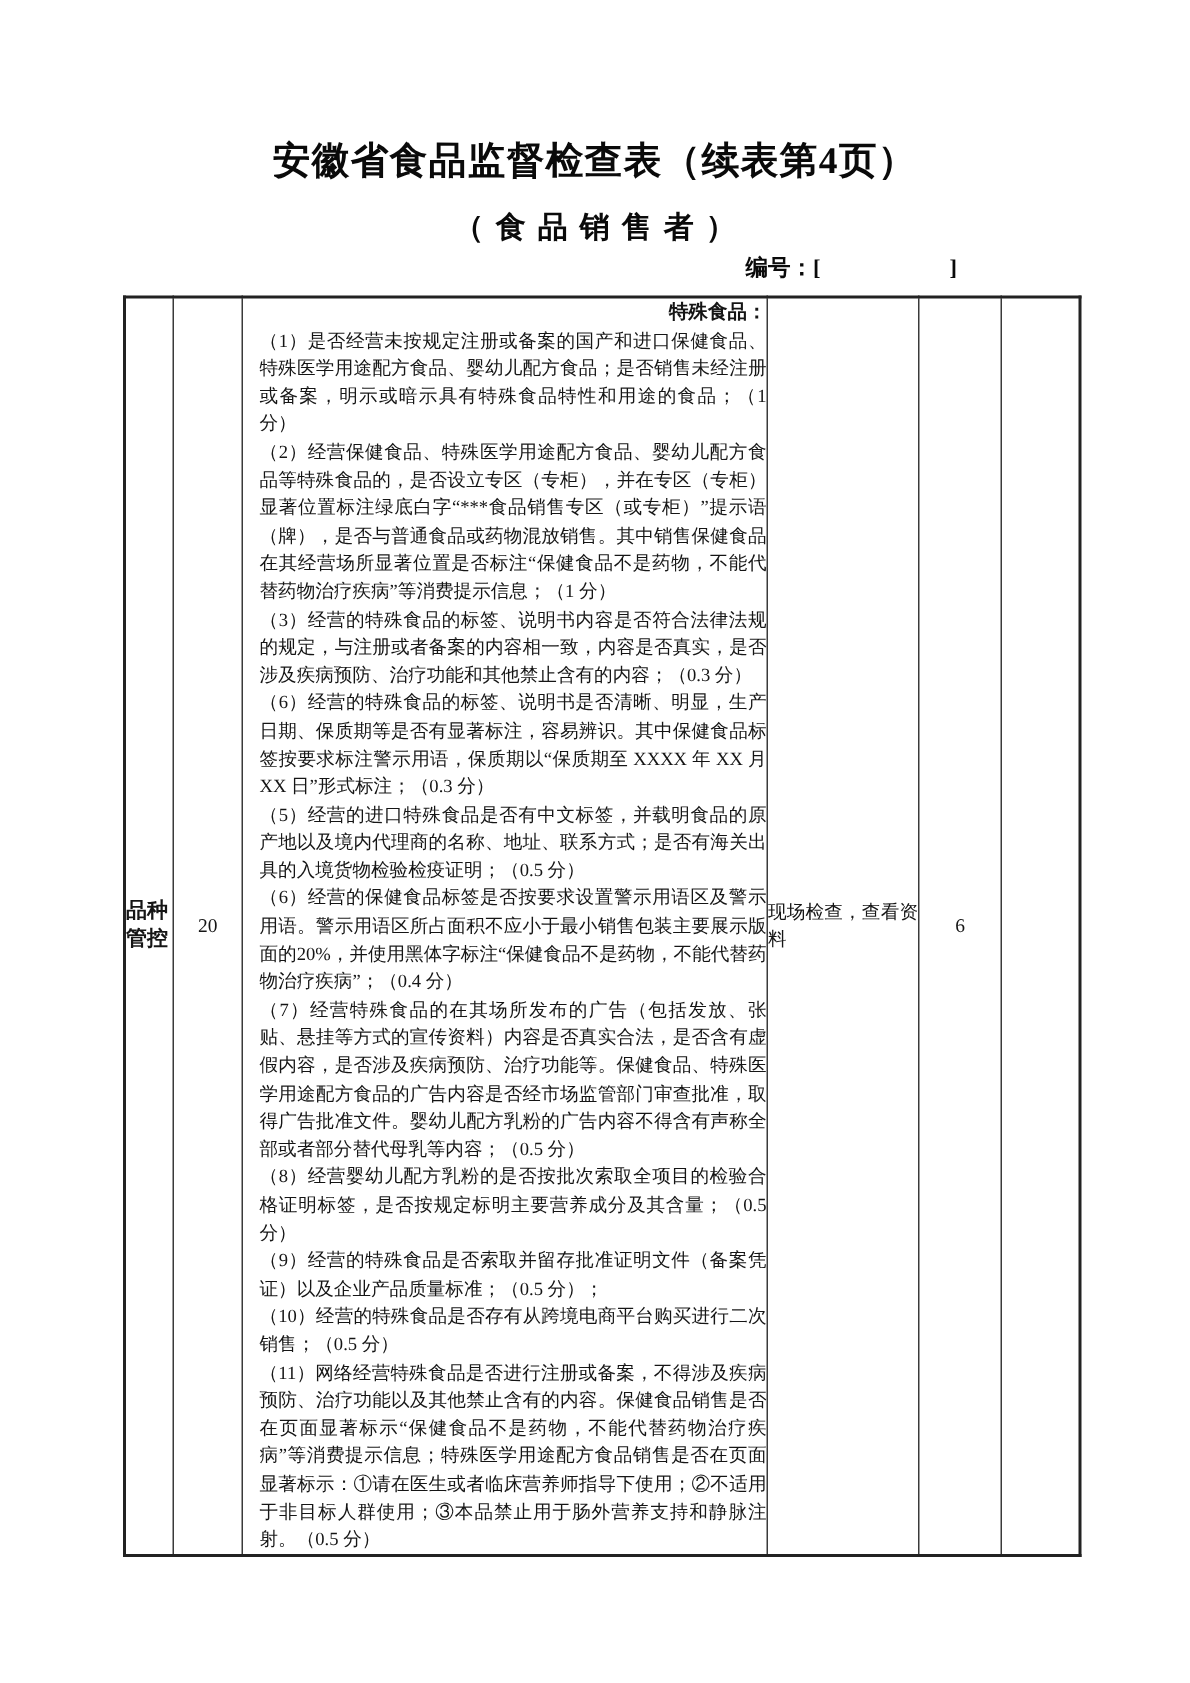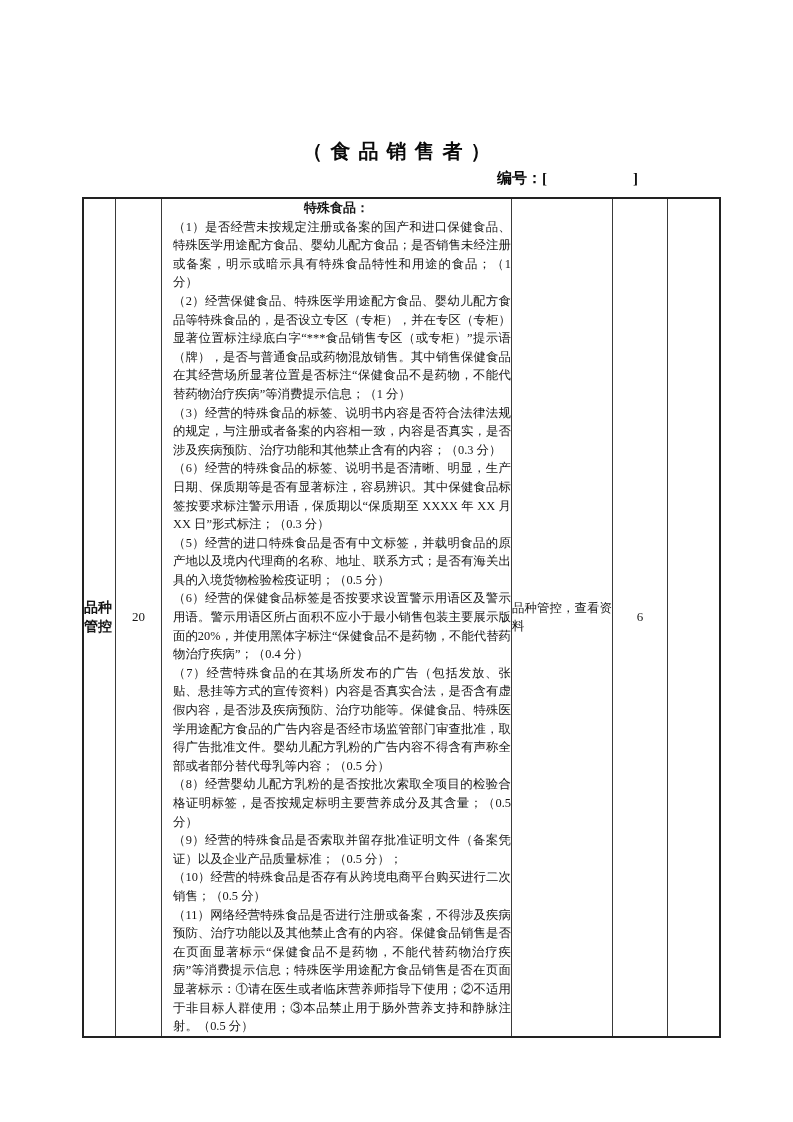--- a/index.html
+++ b/index.html
@@ -90,21 +90,21 @@
   }
   td.col-content {
     width: 349px;
     vertical-align: top;
     padding: 2px 2px 2px 2px;
   }
   .content-heading {
     font-weight: bold;
     font-size: 13px;
     line-height: 18.6px;
-    text-align: center;
+    text-align: right;
   }
   .content-item {
     font-size: 12.4px;
     line-height: 18.6px;
     text-align: justify;
     text-justify: inter-character;
     word-break: break-all;
     margin-left: 11px;
   }
   td.col-method {
@@ -126,20 +126,21 @@
   }
   td.col-remark {
     width: 51px;
   }
 </style>
 </head>
 <body>
 
 <div class="page">
 
+  <div class="title">安徽省食品监督检查表（续表第4页）</div>
 
   <div class="subtitle">（食品销售者）</div>
 
   <div class="serial">
     <span>编号：[</span><span class="serial-gap"></span><span>]</span>
   </div>
 
   <table class="checklist">
     <tbody>
         <tr>
@@ -159,21 +160,21 @@
         <div class="content-item">（5）经营的进口特殊食品是否有中文标签，并载明食品的原产地以及境内代理商的名称、地址、联系方式；是否有海关出具的入境货物检验检疫证明；（0.5 分）</div>
         <div class="content-item">（6）经营的保健食品标签是否按要求设置警示用语区及警示用语。警示用语区所占面积不应小于最小销售包装主要展示版面的20%，并使用黑体字标注“保健食品不是药物，不能代替药物治疗疾病”；（0.4 分）</div>
         <div class="content-item">（7）经营特殊食品的在其场所发布的广告（包括发放、张贴、悬挂等方式的宣传资料）内容是否真实合法，是否含有虚假内容，是否涉及疾病预防、治疗功能等。保健食品、特殊医学用途配方食品的广告内容是否经市场监管部门审查批准，取得广告批准文件。婴幼儿配方乳粉的广告内容不得含有声称全部或者部分替代母乳等内容；（0.5 分）</div>
         <div class="content-item">（8）经营婴幼儿配方乳粉的是否按批次索取全项目的检验合格证明标签，是否按规定标明主要营养成分及其含量；（0.5 分）</div>
         <div class="content-item">（9）经营的特殊食品是否索取并留存批准证明文件（备案凭证）以及企业产品质量标准；（0.5 分）；</div>
         <div class="content-item">（10）经营的特殊食品是否存有从跨境电商平台购买进行二次销售；（0.5 分）</div>
         <div class="content-item">（11）网络经营特殊食品是否进行注册或备案，不得涉及疾病预防、治疗功能以及其他禁止含有的内容。保健食品销售是否在页面显著标示“保健食品不是药物，不能代替药物治疗疾病”等消费提示信息；特殊医学用途配方食品销售是否在页面显著标示：①请在医生或者临床营养师指导下使用；②不适用于非目标人群使用；③本品禁止用于肠外营养支持和静脉注射。（0.5 分）</div>
       </td>
 
       <td class="col-method">
-        <div class="method-text">品种管控，查看资料</div>
+        <div class="method-text">现场检查，查看资料</div>
       </td>
 
       <td class="col-result">6</td>
 
       <td class="col-remark"></td>
 
     </tr>
   </tbody>
     </table>
 

